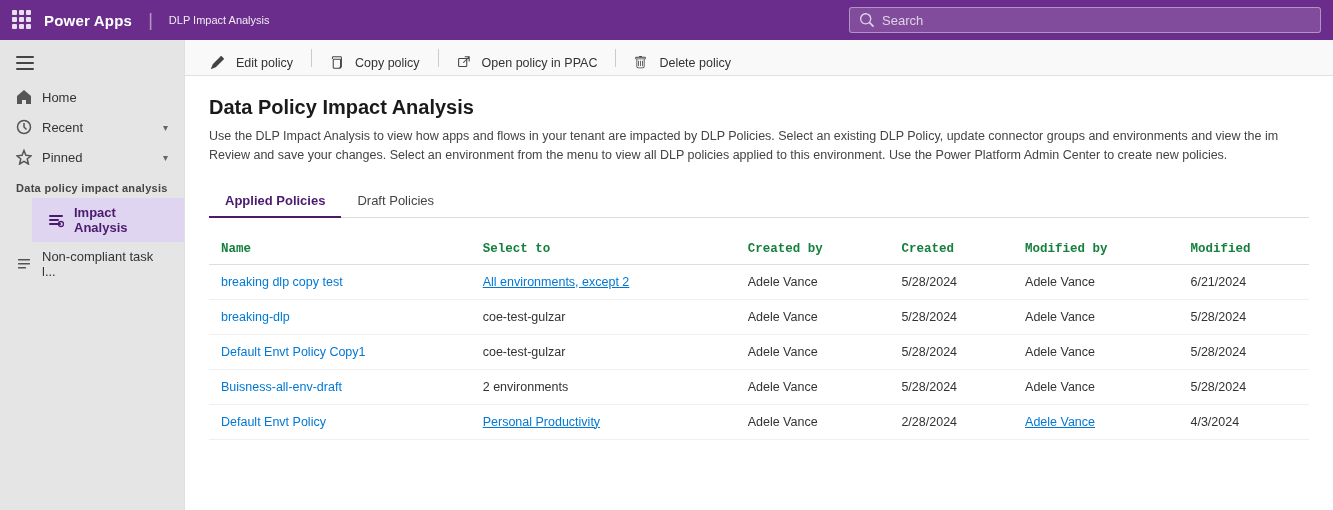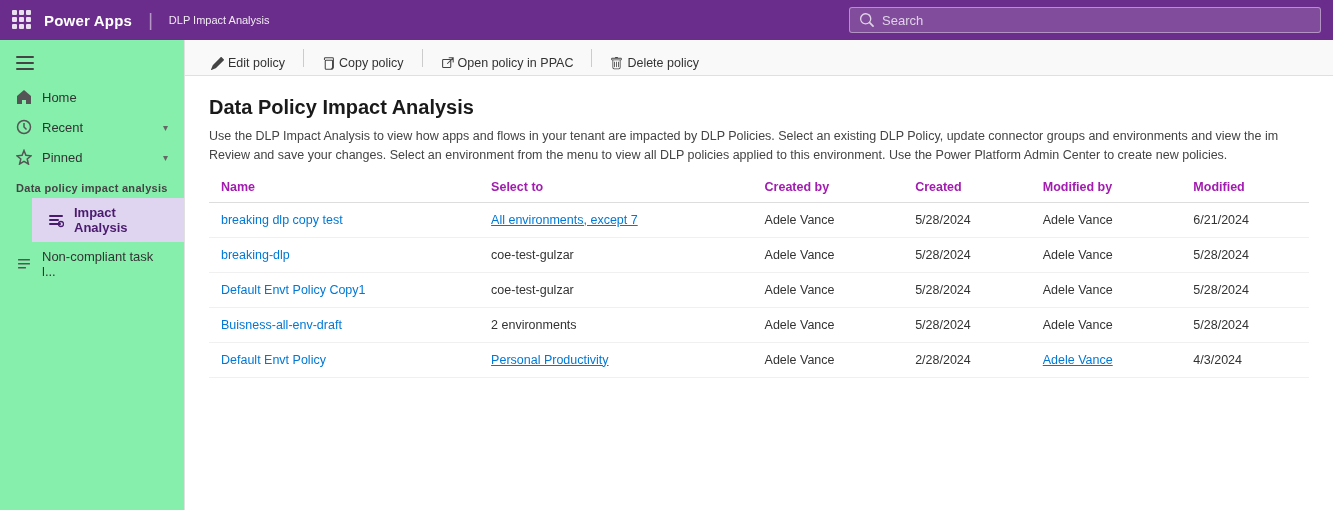--- a/index.html
+++ b/index.html
@@ -68,21 +68,21 @@
     
     .body-layout {
       display: flex;
       flex: 1;
       overflow: hidden;
     }
 
     
     .sidebar {
       width: 185px;
-      background: #86efac;
+      background: #e5e5e5;
       border-right: 1px solid #e0e0e0;
       flex-shrink: 0;
       overflow-y: auto;
       padding: 8px 0;
     }
     .sidebar-hamburger {
       padding: 8px 16px;
       cursor: pointer;
       display: flex;
       flex-direction: column;
@@ -120,22 +120,22 @@
       border-bottom: 1px solid #e0e0e0;
       padding: 0 16px;
       height: 36px;
       display: flex;
       align-items: center;
       gap: 4px;
       flex-shrink: 0;
     }
     .toolbar-btn {
       display: flex;
-      align-items: center;
-      gap: 4px;
+      align-items: flex-start;
+      gap: 12px;
       padding: 4px 10px;
       background: transparent;
       border: none;
       cursor: pointer;
       color: #333;
       font-size: 12.5px;
       border-radius: 2px;
       margin-top: 11px;
     }
     .toolbar-divider { width: 1px; height: 18px; background: #ccc; margin: 0 4px; }
@@ -150,21 +150,21 @@
       font-size: 20px;
       font-weight: 600;
       color: #1a1a1a;
       margin-bottom: 8px;
     }
     .page-description {
       font-size: 12.5px;
       color: #444;
       line-height: 1.5;
       max-width: 1100px;
-      margin-bottom: 7px;
+      margin-bottom: 20px;
     }
 
     
     .tabs {
       display: flex;
       gap: 0;
       border-bottom: 1px solid #ddd;
       margin-bottom: 16px;
     }
     .tab {
@@ -184,22 +184,23 @@
     
     .policy-table {
       width: 100%;
       border-collapse: collapse;
     }
     .policy-table th {
       text-align: left;
       padding: 8px 12px;
       font-size: 12.5px;
       font-weight: 600;
-      color: #a21caf;
+      color: #15803d;
       border-bottom: 1px solid #ddd;
+      font-family: Liberation Mono, monospace;
     }
     .policy-table td {
       padding: 10px 12px;
       font-size: 12.5px;
       color: #333;
       border-bottom: 1px solid #f0f0f0;
     }
     .policy-link { color: #0078d4; cursor: pointer; text-decoration: none; }
     .applied-link { color: #0078d4; cursor: pointer; }
 
@@ -328,36 +329,40 @@
     </div>
 
     <div class="main-content">
       <h1 class="page-title">Data Policy Impact Analysis</h1>
       <p class="page-description">
         <span>Use the DLP Impact Analysis to view how apps and flows in your tenant are impacted by DLP Policies. Select an existing DLP Policy, update connector groups and environments and view the im</span>
         <br>
         <span>Review and save your changes. Select an environment from the menu to view all DLP policies applied to this environment. Use the Power Platform Admin Center to create new policies.</span>
       </p>
 
+      <div class="tabs">
+        <div class="tab active">Applied Policies</div>
+        <div class="tab">Draft Policies</div>
+      </div>
 
       <table class="policy-table">
         <thead>
           <tr>
             <th>Name</th>
             <th>Select to</th>
             <th>Created by</th>
             <th>Created</th>
             <th>Modified by</th>
             <th>Modified</th>
           </tr>
         </thead>
         <tbody id="table-body">
         <tr>
               <td><a class="policy-link" href="#">breaking dlp copy test</a></td>
-              <td><a class="applied-link" href="#">All environments, except 7</a></td>
+              <td><a class="applied-link" href="#">All environments, except 2</a></td>
               <td>Adele Vance</td>
               <td>5/28/2024</td>
               <td>Adele Vance</td>
               <td>6/21/2024</td>
             </tr>
             <tr>
               <td><a class="policy-link" href="#">breaking-dlp</a></td>
               <td>coe-test-gulzar</td>
               <td>Adele Vance</td>
               <td>5/28/2024</td>

